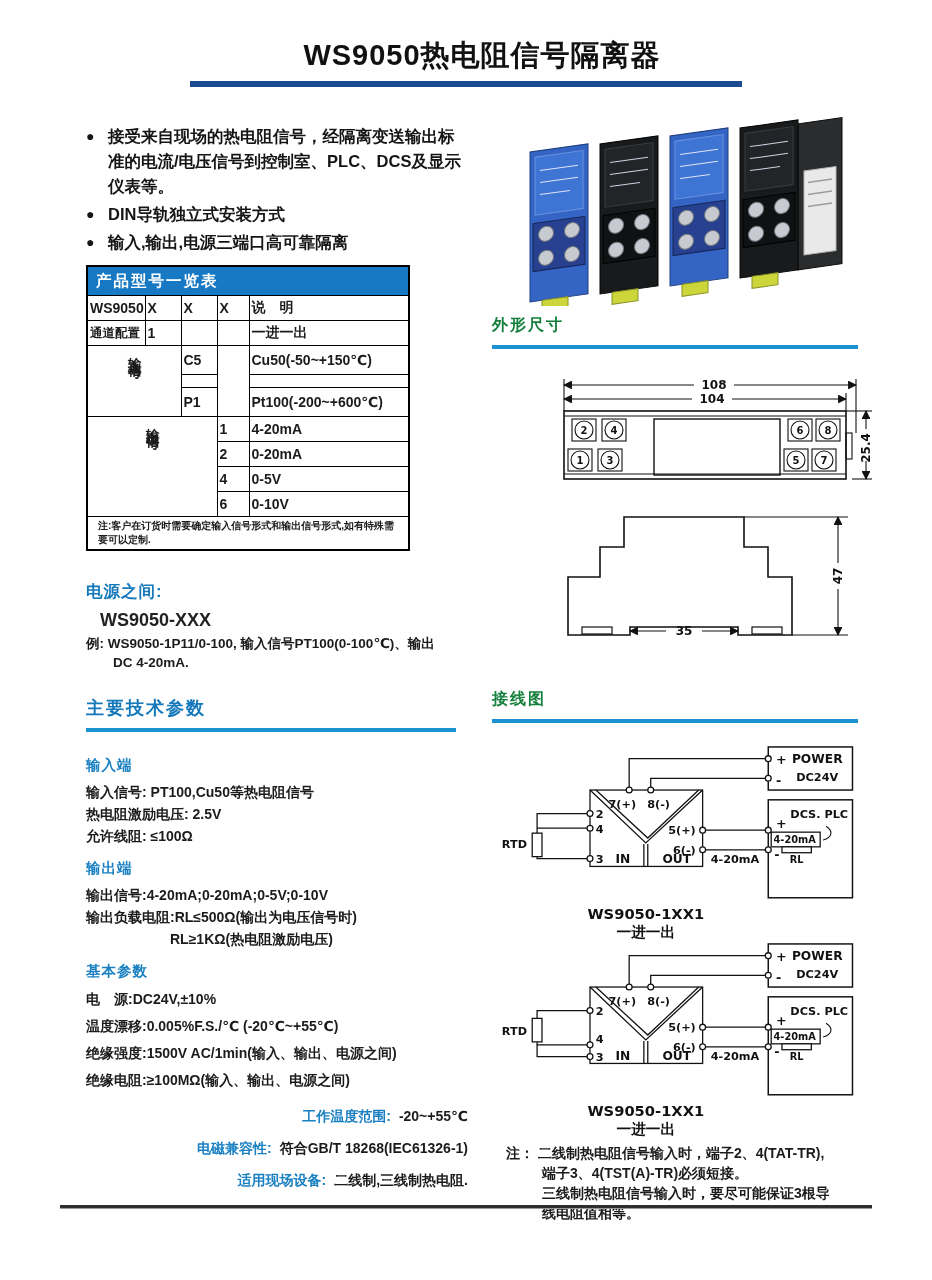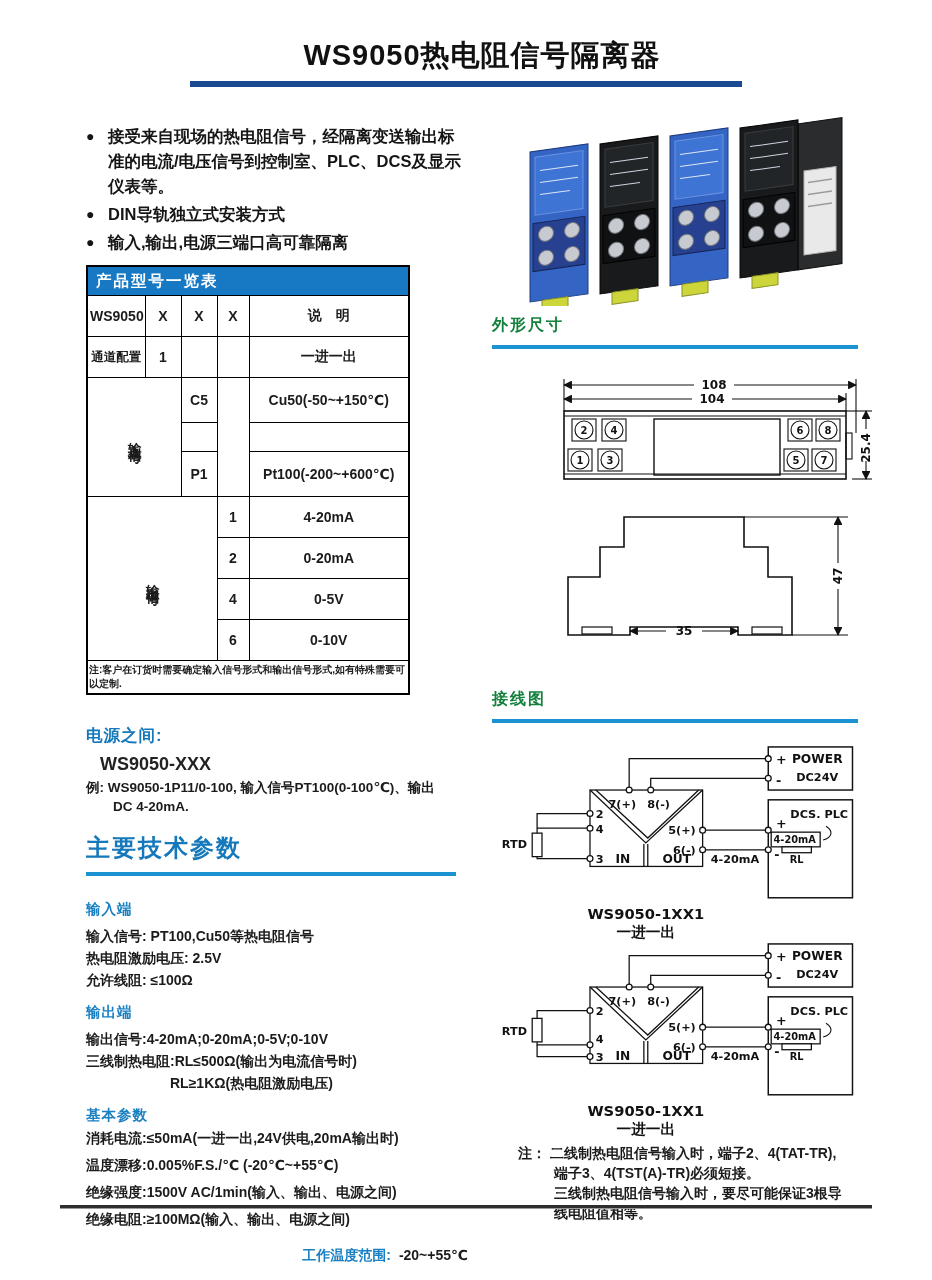--- a/index.html
+++ b/index.html
@@ -13,57 +13,57 @@
   .left-col{position:absolute;left:86px;top:124px;width:382px;}
   .right-col{position:absolute;left:492px;top:315px;width:396px;}
   
   .bullets{list-style:none;margin:0;padding:0;}
   .bullets li{position:relative;padding-left:22px;font-size:16.5px;font-weight:600;
               line-height:25px;margin-bottom:3px;color:#151515;}
   .dot{position:absolute;left:0;top:0;font-size:14px;}
   
   table.model{border-collapse:collapse;margin-top:10px;width:322px;table-layout:fixed;
               font-size:14px;font-weight:600;border:2px solid #000;}
-  table.model td{border:1.5px solid #000;text-align:center;padding:8px 2px;height:24px;overflow:hidden;}
+  table.model td{border:1.5px solid #000;text-align:left;padding:0 2px;height:24px;overflow:hidden;}
   tr.band td{background:#1779c4;color:#fff;text-align:left;font-size:15.5px;letter-spacing:2px;
              padding:3px 0 3px 8px;height:22px;}
   td.desc{text-align:left;padding-left:9px;}
   td.small-lbl{font-size:12.5px;padding:0;}
   td.vlabel{writing-mode:vertical-lr;text-orientation:upright;letter-spacing:3px;
             font-weight:600;font-size:13.5px;padding:0;}
   tr.r-md td{height:28px;}
   tr.r-sm td{height:12px;}
-  tr.notes td{font-size:10px;font-weight:600;height:18px;text-align:left;padding:2px 1px;letter-spacing:0;}
+  tr.notes td{font-size:10px;font-weight:600;height:18px;text-align:left;padding:2px 10px;letter-spacing:0;}
   
   .sel-h{color:#1478bb;font-weight:bold;font-size:16.5px;margin-top:30px;letter-spacing:1px;}
   .sel-model{font-size:18px;font-weight:600;margin:7px 0 3px 14px;color:#222;}
   .sel-ex{font-size:13.5px;font-weight:600;line-height:19px;}
   .sel-ex2{margin-left:27px;}
   
-  .big-h{color:#1478bb;font-size:24px;font-weight:bold;margin-top:16px;letter-spacing:2px;}
+  .big-h{color:#1478bb;font-size:18px;font-weight:bold;margin-top:24px;letter-spacing:2px;}
   .rule{height:4px;background:#1b93d2;margin-top:8px;width:370px;}
   .sub-h{color:#1a80c2;font-size:14.5px;font-weight:bold;letter-spacing:1px;}
   .mt-in{margin-top:24px;}  .mt-out{margin-top:12px;}  .mt-bas{margin-top:12px;}
   .t-line{font-size:14px;font-weight:600;line-height:22px;}
   .t-first{margin-top:6px;}
   .indent{margin-left:84px;}
   .b-line{font-size:14px;font-weight:600;line-height:27px;}
   .b-first{margin-top:5px;}
   .extra{margin-top:6px;}
   .x-line{font-size:14px;line-height:32px;font-weight:600;text-align:right;}
   .x-label{color:#1a80c2;font-weight:bold;margin-right:8px;}
   
   .sec-h{color:#15803d;font-size:16px;font-weight:bold;letter-spacing:2px;}
   .sec-rule{height:4px;background:#1b93d2;margin-top:9px;width:366px;}
   .gap-jt{margin-top:40px;}
   .tv{margin:26px 0 0 62px;display:block;}
   .sv{margin:10px 0 0 46px;display:block;}
   .wd{margin:14px 0 0 2px;display:block;}
   .wd2{margin:-8px 0 0 2px;display:block;}
-  .w-note{font-size:14px;font-weight:600;line-height:20px;margin-top:4px;margin-left:26px;}
+  .w-note{font-size:14px;font-weight:600;line-height:20px;margin-top:4px;margin-left:14px;}
   .w-note .cont{margin-left:36px;}
   
   .photo{position:absolute;left:512px;top:116px;width:368px;height:190px;}
   
   .footer-rule{position:absolute;left:60px;top:1205px;width:812px;height:3px;
                background:#2e2e2e;border-bottom:1px solid #9a9a9a;}
   
   svg text{font-family:"DejaVu Sans","Liberation Sans",sans-serif;fill:#111;}
   .dim-t{font-size:12px;font-weight:bold;}
   .term-t{font-size:10px;font-weight:bold;}
@@ -226,25 +226,25 @@
     <div class="big-h">主要技术参数</div>
     <div class="rule"></div>
 
     <div class="sub-h mt-in">输入端</div>
     <div class="t-line t-first">输入信号: PT100,Cu50等热电阻信号</div>
     <div class="t-line">热电阻激励电压: 2.5V</div>
     <div class="t-line">允许线阻: ≤100Ω</div>
 
     <div class="sub-h mt-out">输出端</div>
     <div class="t-line t-first">输出信号:4-20mA;0-20mA;0-5V;0-10V</div>
-    <div class="t-line">三线制热电阻:RL≤500Ω(输出为电流信号时)</div>
+    <div class="t-line">输出负载电阻:RL≤500Ω(输出为电压信号时)</div>
     <div class="t-line indent">RL≥1KΩ(热电阻激励电压)</div>
 
     <div class="sub-h mt-bas">基本参数</div>
-    <div class="b-line">消耗电流:≤50mA(一进一出,24V供电,20mA输出时)</div>
+    <div class="b-line b-first">电　源:DC24V,±10%</div>
     <div class="b-line">温度漂移:0.005%F.S./℃ (-20℃~+55℃)</div>
     <div class="b-line">绝缘强度:1500V AC/1min(输入、输出、电源之间)</div>
     <div class="b-line">绝缘电阻:≥100MΩ(输入、输出、电源之间)</div>
 
     <div class="extra">
       <div class="x-line"><span class="x-label">工作温度范围:</span><span>-20~+55℃</span></div>
       <div class="x-line"><span class="x-label">电磁兼容性:</span><span>符合GB/T 18268(IEC61326-1)</span></div>
       <div class="x-line"><span class="x-label">适用现场设备:</span><span>二线制,三线制热电阻.</span></div>
     </div>
   </div>

